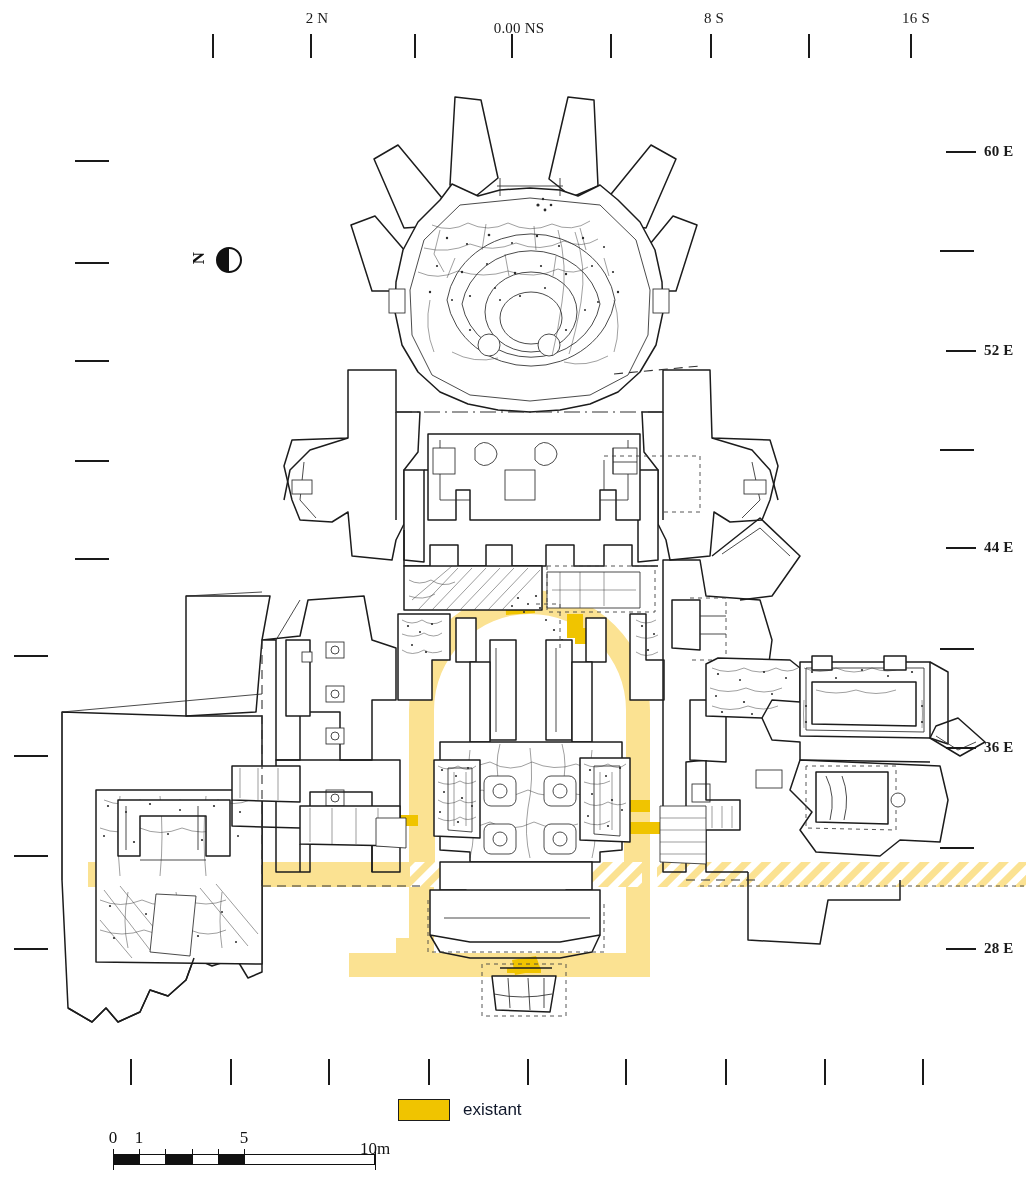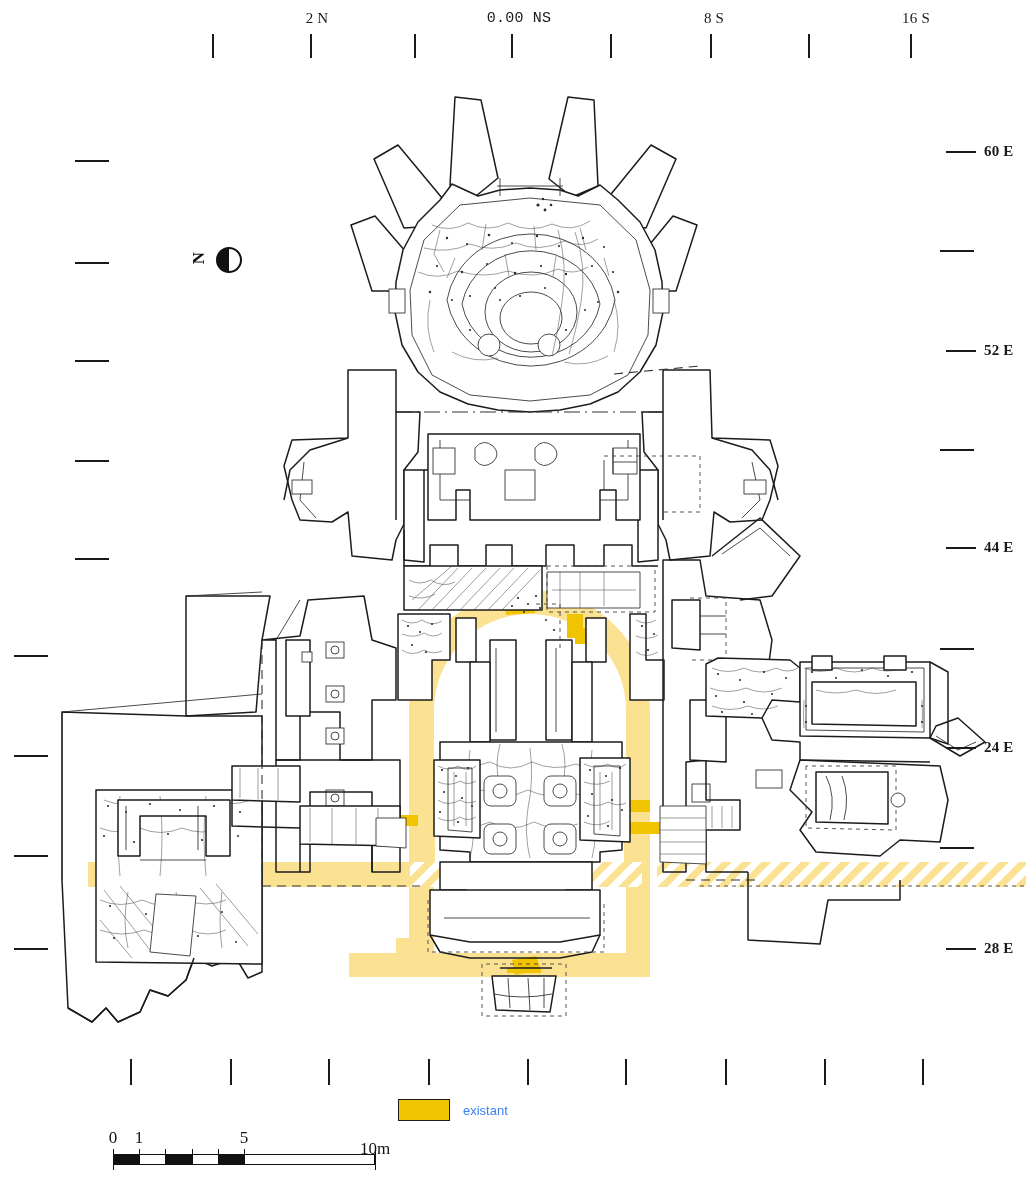--- a/index.html
+++ b/index.html
@@ -27,21 +27,21 @@
   
   #legend{position:absolute;left:398px;top:1095px;width:230px;}
   .leg-row{display:flex;align-items:center;height:30px;}
   .leg-sw{width:52px;height:22px;border:1.6px solid #1d1d1d;box-sizing:border-box;}
   .leg-sw.existant{background:#F0C400;}
   .leg-sw.restitue{background:#FBE292;}
   .leg-sw.hypo{background:#ffffff;
        background-image:repeating-linear-gradient(45deg,
            #FBE292 0 5px, #ffffff 5px 10px);}
   .leg-txt{margin-left:13px;font-family:"Liberation Sans",sans-serif;
-           font-size:13px;color:#3b82f6;}
+           font-size:17px;color:#0f172a;}
 
   
   #scalebar{position:absolute;left:113px;top:1128px;width:262px;height:52px;}
   #sb-num{position:absolute;top:0;left:0;width:100%;height:22px;}
   #sb-num span{position:absolute;font-family:"Liberation Serif",serif;font-size:17px;
                transform:translateX(-50%);}
   #sb-bar{position:absolute;top:26px;left:0;width:262px;height:11px;
           border:1.4px solid #111;box-sizing:border-box;background:#fff;}
   #sb-bar .blk{position:absolute;top:0;height:100%;background:#111;}
 
@@ -535,35 +535,35 @@
   <div id="" class="" style="position: absolute; top: 21px; left: 0px; width: 1.4px; height: 21px; background: rgb(17, 17, 17);"></div>
       <div id="" class="" style="position: absolute; top: 21px; left: 26px; width: 1.4px; height: 16px; background: rgb(17, 17, 17);"></div>
       <div id="" class="" style="position: absolute; top: 21px; left: 52px; width: 1.4px; height: 16px; background: rgb(17, 17, 17);"></div>
       <div id="" class="" style="position: absolute; top: 21px; left: 79px; width: 1.4px; height: 16px; background: rgb(17, 17, 17);"></div>
       <div id="" class="" style="position: absolute; top: 21px; left: 105px; width: 1.4px; height: 16px; background: rgb(17, 17, 17);"></div>
       <div id="" class="" style="position: absolute; top: 21px; left: 131px; width: 1.4px; height: 16px; background: rgb(17, 17, 17);"></div>
       <div id="" class="" style="position: absolute; top: 21px; left: 262px; width: 1.4px; height: 21px; background: rgb(17, 17, 17);"></div>
     </div>
 
 <div class="tick-label top" style="left: 317px; top: 10px;">2 N</div>
-    <div class="tick-label top" style="left: 519px; top: 10px; font-family: Liberation Mono, monospace;">0.00 NS</div>
+    <div class="tick-label top" style="left: 519px; top: 20px;">0.00 NS</div>
     <div class="tick-label top" style="left: 714px; top: 10px;">8 S</div>
     <div class="tick-label top" style="left: 916px; top: 10px;">16 S</div>
     <div class="tick v" style="left: 212px; top: 34px; height: 24px;"></div>
     <div class="tick v" style="left: 310px; top: 34px; height: 24px;"></div>
     <div class="tick v" style="left: 414px; top: 34px; height: 24px;"></div>
     <div class="tick v" style="left: 511px; top: 34px; height: 24px;"></div>
     <div class="tick v" style="left: 610px; top: 34px; height: 24px;"></div>
     <div class="tick v" style="left: 710px; top: 34px; height: 24px;"></div>
     <div class="tick v" style="left: 808px; top: 34px; height: 24px;"></div>
     <div class="tick v" style="left: 910px; top: 34px; height: 24px;"></div>
     <div class="tick-label right" style="left: 984px; top: 151px;">60 E</div>
     <div class="tick-label right" style="left: 984px; top: 350px;">52 E</div>
     <div class="tick-label right" style="left: 984px; top: 547px;">44 E</div>
-    <div class="tick-label right" style="left: 984px; top: 747px;">24 E</div>
+    <div class="tick-label right" style="left: 984px; top: 747px;">36 E</div>
     <div class="tick-label right" style="left: 984px; top: 948px;">28 E</div>
     <div class="tick h" style="left: 946px; top: 151px; width: 30px;"></div>
     <div class="tick h" style="left: 940px; top: 250px; width: 34px;"></div>
     <div class="tick h" style="left: 946px; top: 350px; width: 30px;"></div>
     <div class="tick h" style="left: 940px; top: 449px; width: 34px;"></div>
     <div class="tick h" style="left: 946px; top: 547px; width: 30px;"></div>
     <div class="tick h" style="left: 940px; top: 648px; width: 34px;"></div>
     <div class="tick h" style="left: 946px; top: 747px; width: 30px;"></div>
     <div class="tick h" style="left: 940px; top: 847px; width: 34px;"></div>
     <div class="tick h" style="left: 946px; top: 948px; width: 30px;"></div>

